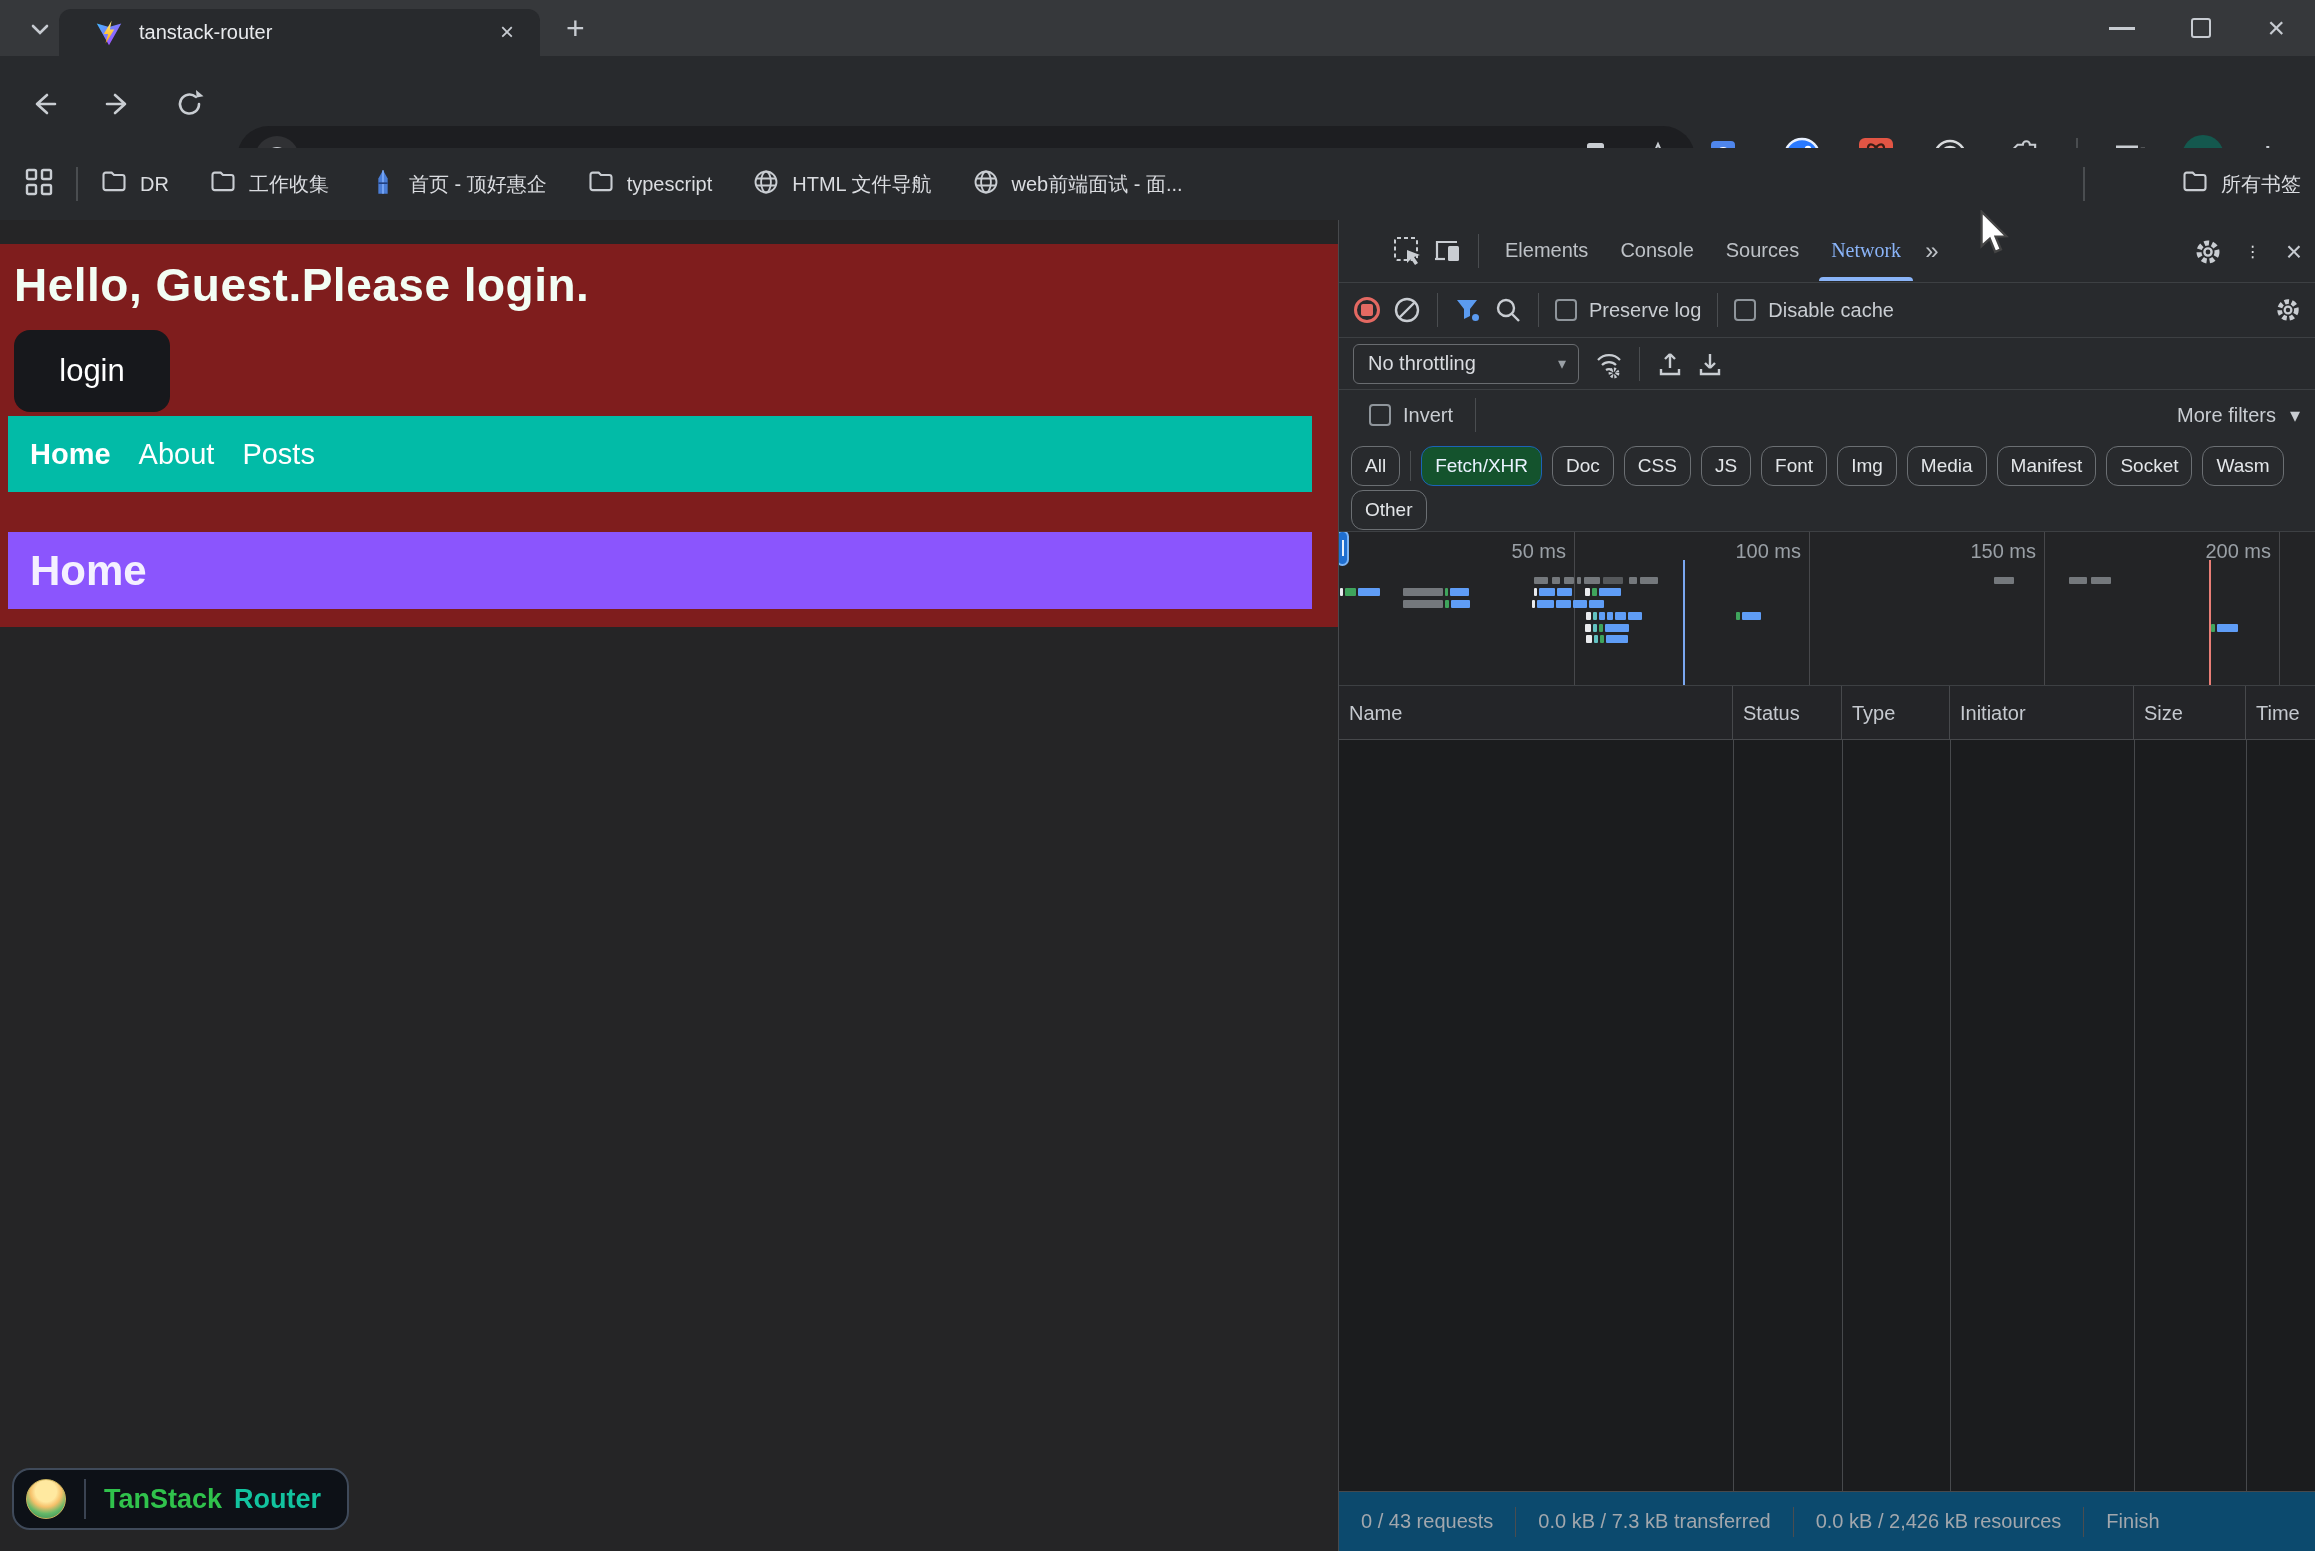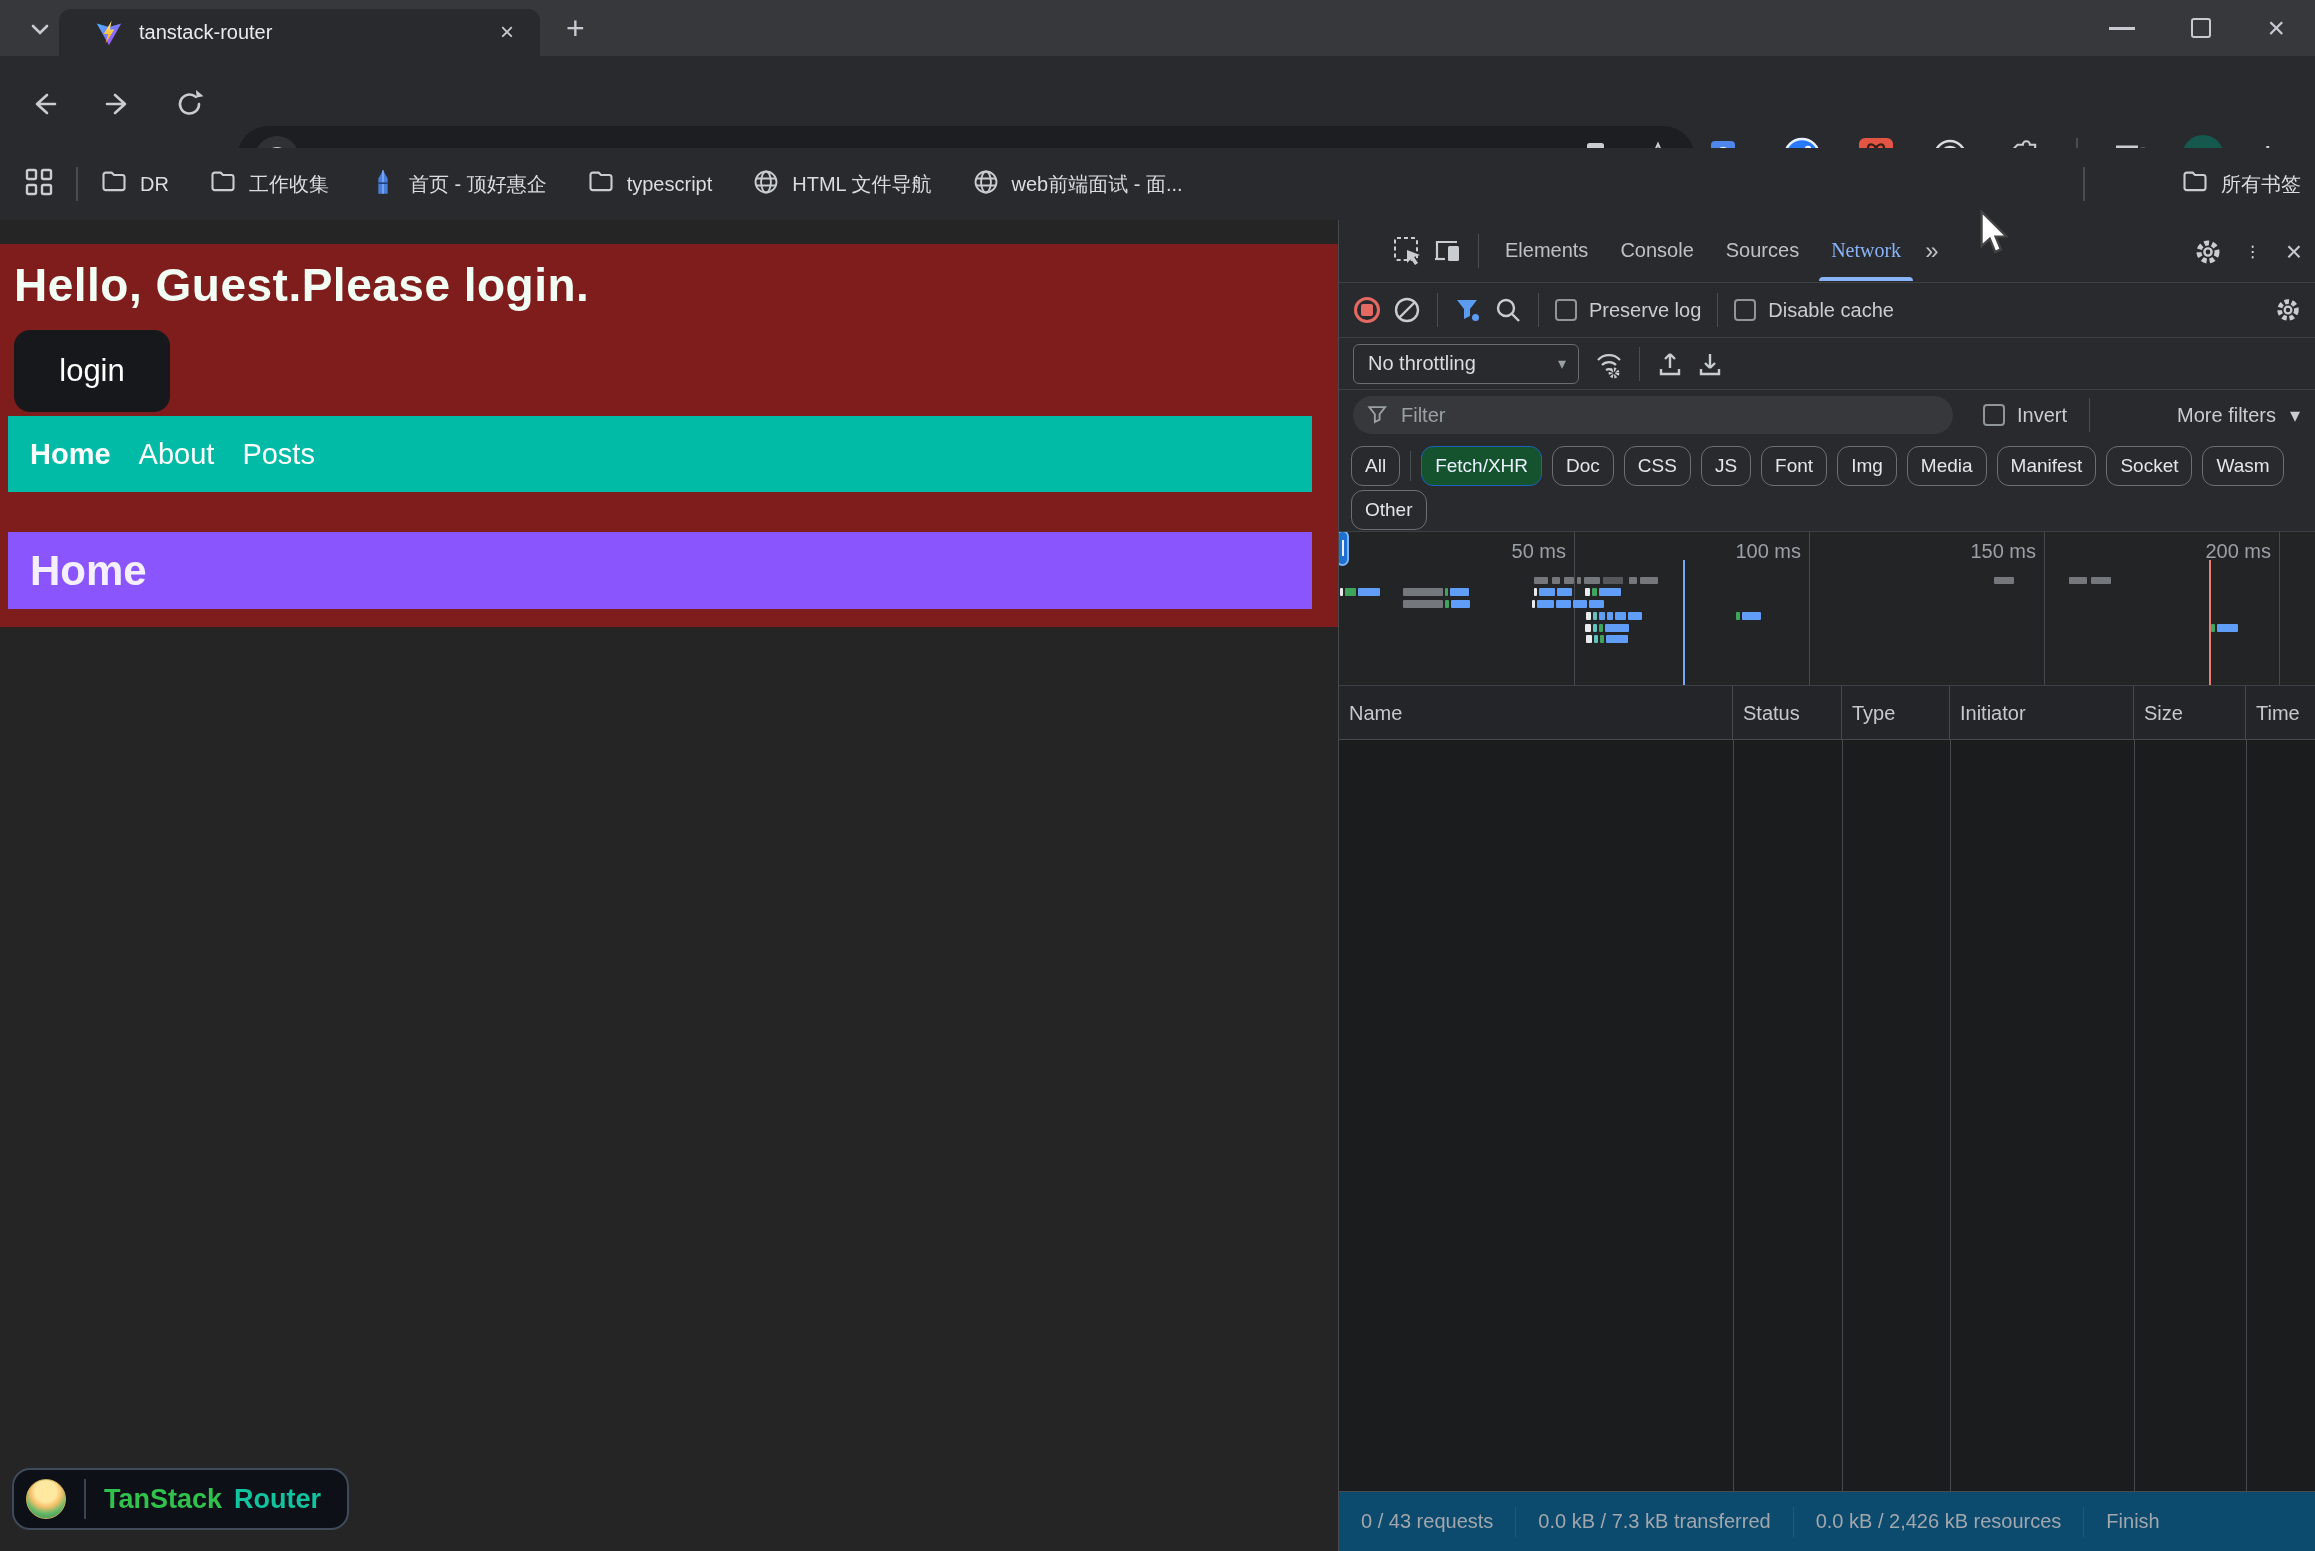--- a/index.html
+++ b/index.html
@@ -439,26 +439,20 @@
       </div>
       <div class="icon-btn">
         <svg width="28" height="28" viewBox="0 0 28 28" fill="none" stroke="#c9cdd2" stroke-width="2.4">
             <path d="M14 4 V18 M14 18 L9 13 M14 18 L19 13"></path>
             <path d="M5 19 v5 h18 v-5"></path>
           </svg>
       </div>
     </div>
 
     <div id="dt-filter-row" class="dt-row">
-      <div id="filter-box">
-        <svg width="22" height="22" viewBox="0 0 28 28">
-            <path d="M3 4 H23 L16 13 V20 L10 23 V13 Z" fill="none" stroke="#9aa0a6" stroke-width="2.4"></path>
-          </svg>
-        <span id="filter-ph">Filter</span>
-      </div>
       <div id="invert-wrap">
         <div class="dt-check"></div>
         <span class="dt-label">Invert</span>
       </div>
       <div class="dt-sep" style="margin:0 22px"></div>
       <div id="more-filters">
         <span>More filters</span>
         <span>▾</span>
       </div>
     </div>

